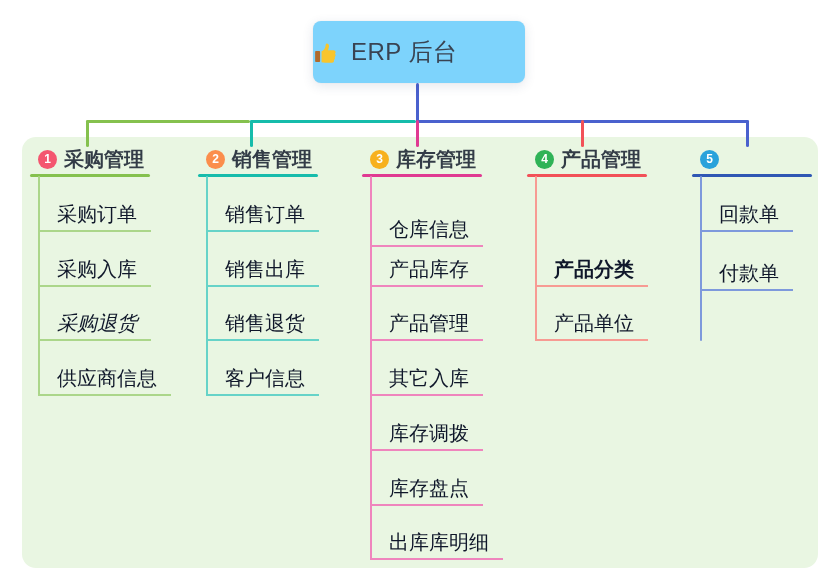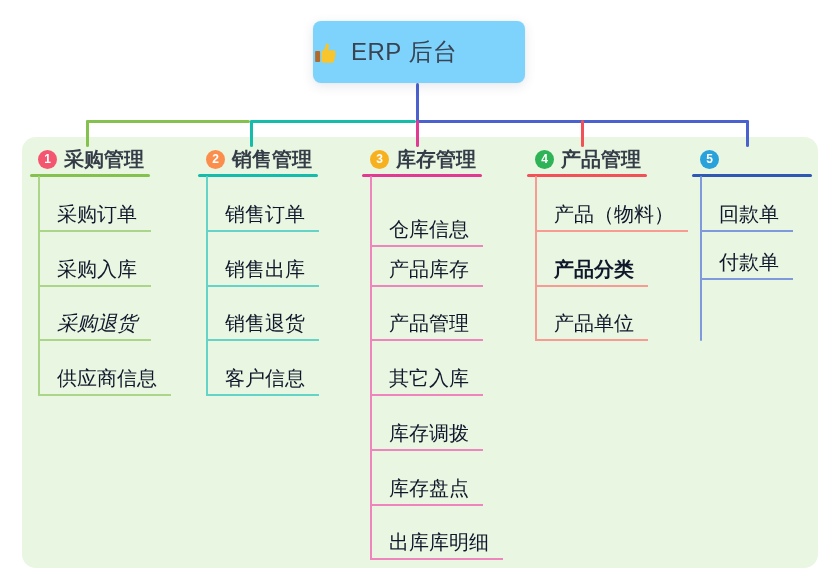--- a/index.html
+++ b/index.html
@@ -77,24 +77,23 @@
     <div class="child" style="left: 370px; top: 424px; border-bottom-color: rgb(239, 133, 189);">库存调拨</div>
     <div class="child" style="left: 370px; top: 479px; border-bottom-color: rgb(239, 133, 189);">库存盘点</div>
     <div class="child" style="left: 370px; top: 533px; border-bottom-color: rgb(239, 133, 189);">出库库明细</div>
     <div class="line" style="left: 581px; top: 120px; width: 3px; height: 27px; background: rgb(242, 81, 88);"></div>
     <div class="bheader" style="left: 527px; top: 146px;">
       <span class="badge" style="background: rgb(47, 179, 87);">4</span>
       <span class="btitle">产品管理</span>
     </div>
     <div class="line" style="left: 527px; top: 174px; width: 120px; height: 3px; background: rgb(242, 81, 88);"></div>
     <div class="line" style="left: 535px; top: 176px; width: 2px; height: 165px; background: rgb(247, 155, 147);"></div>
-    <div class="child" style="left: 535px; top: 205px; border-bottom-color: rgb(247, 155, 147);">产品（物料）</div>
     <div class="child" style="left: 535px; top: 260px; border-bottom-color: rgb(247, 155, 147); font-weight: bold;">产品分类</div>
     <div class="child" style="left: 535px; top: 314px; border-bottom-color: rgb(247, 155, 147);">产品单位</div>
     <div class="line" style="left: 746px; top: 120px; width: 3px; height: 27px; background: rgb(74, 97, 206);"></div>
     <div class="bheader" style="left: 692px; top: 146px;">
       <span class="badge" style="background: rgb(41, 162, 219);">5</span>
     </div>
     <div class="line" style="left: 692px; top: 174px; width: 120px; height: 3px; background: rgb(47, 87, 180);"></div>
     <div class="line" style="left: 700px; top: 176px; width: 2px; height: 165px; background: rgb(126, 153, 220);"></div>
     <div class="child" style="left: 700px; top: 205px; border-bottom-color: rgb(126, 153, 220);">回款单</div>
-    <div class="child" style="left: 700px; top: 253px; border-bottom-color: rgb(126, 153, 220);">付款单</div>
+    <div class="child" style="left: 700px; top: 264px; border-bottom-color: rgb(126, 153, 220);">付款单</div>
   </div>
 
 </body></html>

